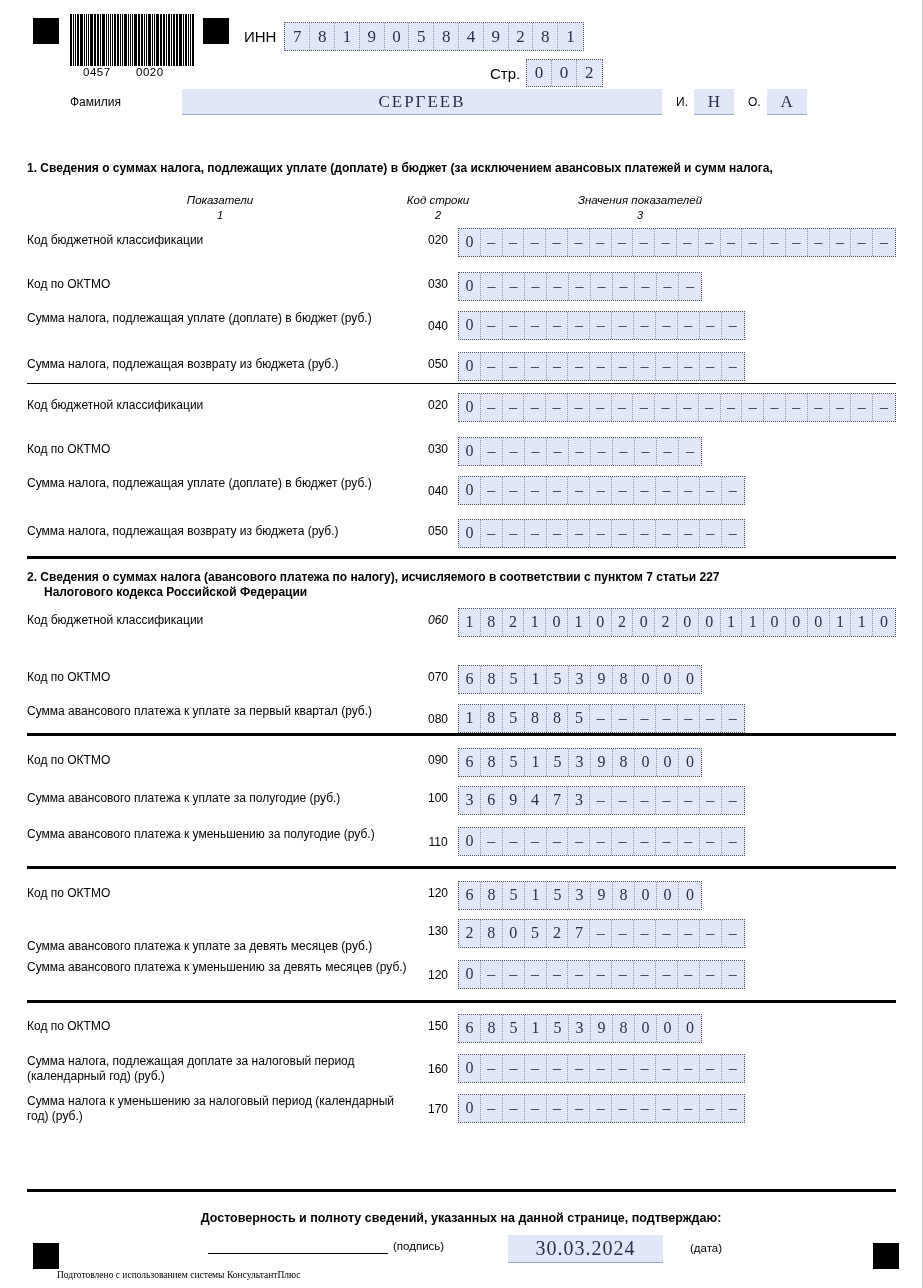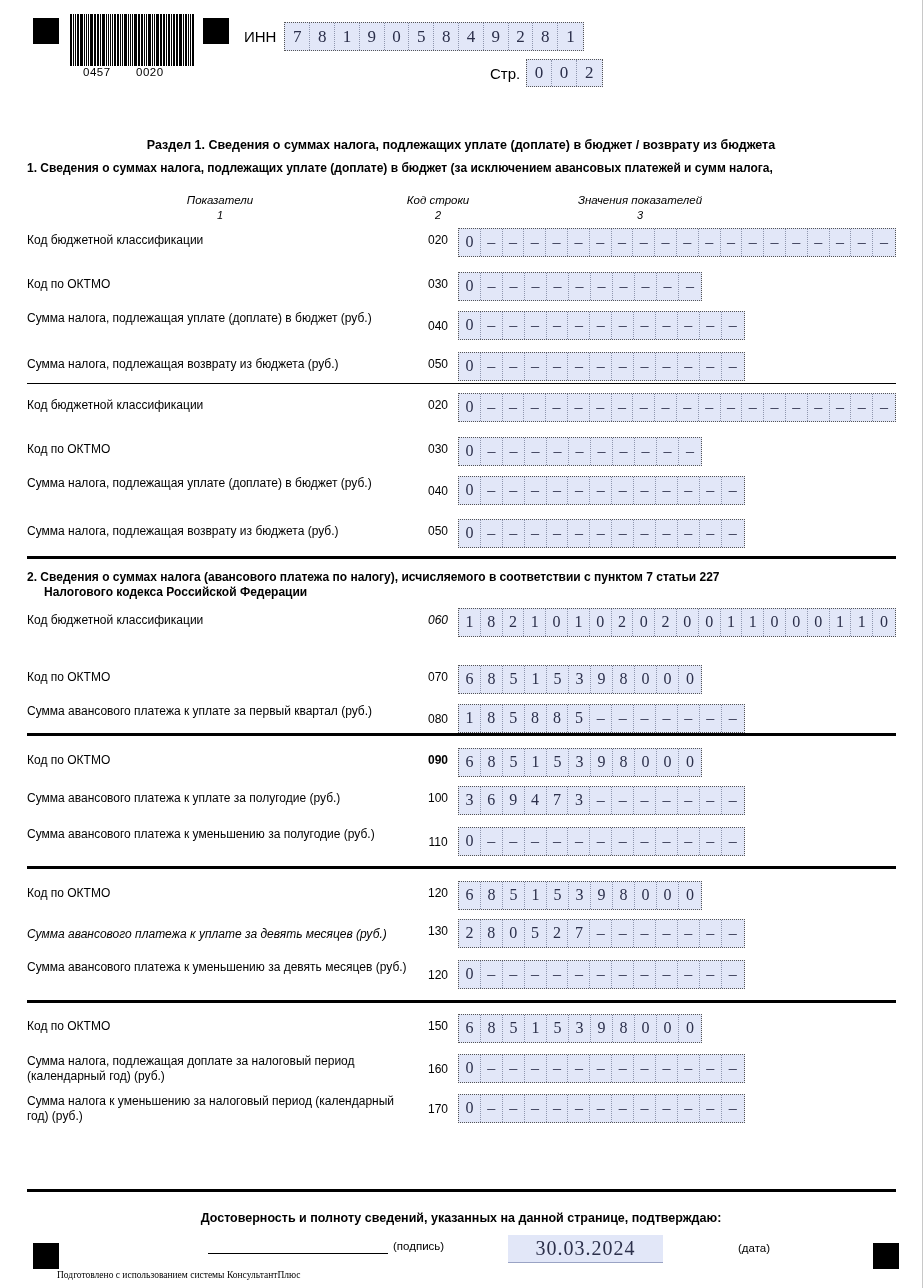--- a/index.html
+++ b/index.html
@@ -281,22 +281,29 @@
 
   <div class="page-row">
     <span class="page-label">Стр.</span>
     <span class="cells" id="page-cells">
         <span style="width: 24.8px;">0</span>
         <span style="width: 24.8px;">0</span>
         <span style="width: 24.8px;">2</span>
       </span>
   </div>
 
-
-  <div class="sec-title" style="top:138px;">Раздел 1. Сведения о суммах налога, подлежащих уплате (доплате) в бюджет / возврату из бюджета</div>
+  <div class="name-row">
+    <span class="name-label">Фамилия</span>
+    <span class="fam-box">СЕРГЕЕВ</span>
+    <span class="ini-label">И.</span>
+    <span class="ini-box">Н</span>
+    <span class="ini-label">О.</span>
+    <span class="ini-box">А</span>
+  </div>
+
 
   <div class="blk-title" style="left:27px;top:161px;width:869px;">1. Сведения о суммах налога, подлежащих уплате (доплате) в бюджет (за исключением авансовых платежей и сумм налога,</div>
 
   <div class="col-heads" style="top:194px;">
     <div class="ch" style="left:140px;width:160px;">Показатели</div>
     <div class="ch" style="left:358px;width:160px;">Код строки</div>
     <div class="ch" style="left:540px;width:200px;">Значения показателей</div>
   </div>
   <div class="col-heads" style="top:209px;">
     <div class="cn" style="left:140px;width:160px;">1</div>
@@ -534,21 +541,21 @@
           <span style="width: 21.9px;">–</span>
           <span style="width: 21.9px;">–</span>
           <span style="width: 21.9px;">–</span>
           <span style="width: 21.9px;">–</span>
           <span style="width: 21.9px;">–</span>
           <span style="width: 21.9px;">–</span>
         </div>
       </div>
       <div class="frow" style="top: 748px;">
         <div class="lbl" style="top: 5px;">Код по ОКТМО</div>
-        <div class="code" style="top: 5px; font-weight: bold;">090</div>
+        <div class="code" style="top: 5px;">090</div>
         <div class="cells">
           <span style="width: 22px;">6</span>
           <span style="width: 22px;">8</span>
           <span style="width: 22px;">5</span>
           <span style="width: 22px;">1</span>
           <span style="width: 22px;">5</span>
           <span style="width: 22px;">3</span>
           <span style="width: 22px;">9</span>
           <span style="width: 22px;">8</span>
           <span style="width: 22px;">0</span>
@@ -605,21 +612,21 @@
           <span style="width: 22px;">5</span>
           <span style="width: 22px;">3</span>
           <span style="width: 22px;">9</span>
           <span style="width: 22px;">8</span>
           <span style="width: 22px;">0</span>
           <span style="width: 22px;">0</span>
           <span style="width: 22px;">0</span>
         </div>
       </div>
       <div class="frow" style="top: 919px;">
-        <div class="lbl" style="top: 8px; font-style: italic;">Сумма авансового платежа к уплате за девять месяцев (руб.)</div>
+        <div class="lbl" style="top: 20px;">Сумма авансового платежа к уплате за девять месяцев (руб.)</div>
         <div class="code" style="top: 5px;">130</div>
         <div class="cells">
           <span style="width: 21.9px;">2</span>
           <span style="width: 21.9px;">8</span>
           <span style="width: 21.9px;">0</span>
           <span style="width: 21.9px;">5</span>
           <span style="width: 21.9px;">2</span>
           <span style="width: 21.9px;">7</span>
           <span style="width: 21.9px;">–</span>
           <span style="width: 21.9px;">–</span>
@@ -703,16 +710,16 @@
           <span style="width: 21.9px;">–</span>
           <span style="width: 21.9px;">–</span>
         </div>
       </div>
     </div>
 
   <div class="sig-title" style="top:1211px;">Достоверность и полноту сведений, указанных на данной странице, подтверждаю:</div>
   <div class="sig-line" style="left:208px;top:1253px;width:180px;"></div>
   <div class="sig-cap" style="left:393px;top:1240px;">(подпись)</div>
   <div class="date-box" style="left:508px;top:1235px;">30.03.2024</div>
-  <div class="sig-cap" style="left:690px;top:1242px;margin-left:48px;">(дата)</div>
+  <div class="sig-cap" style="left:690px;top:1242px;">(дата)</div>
   <div class="footnote">Подготовлено с использованием системы КонсультантПлюс</div>
 
 </div>
 
 </body></html>

